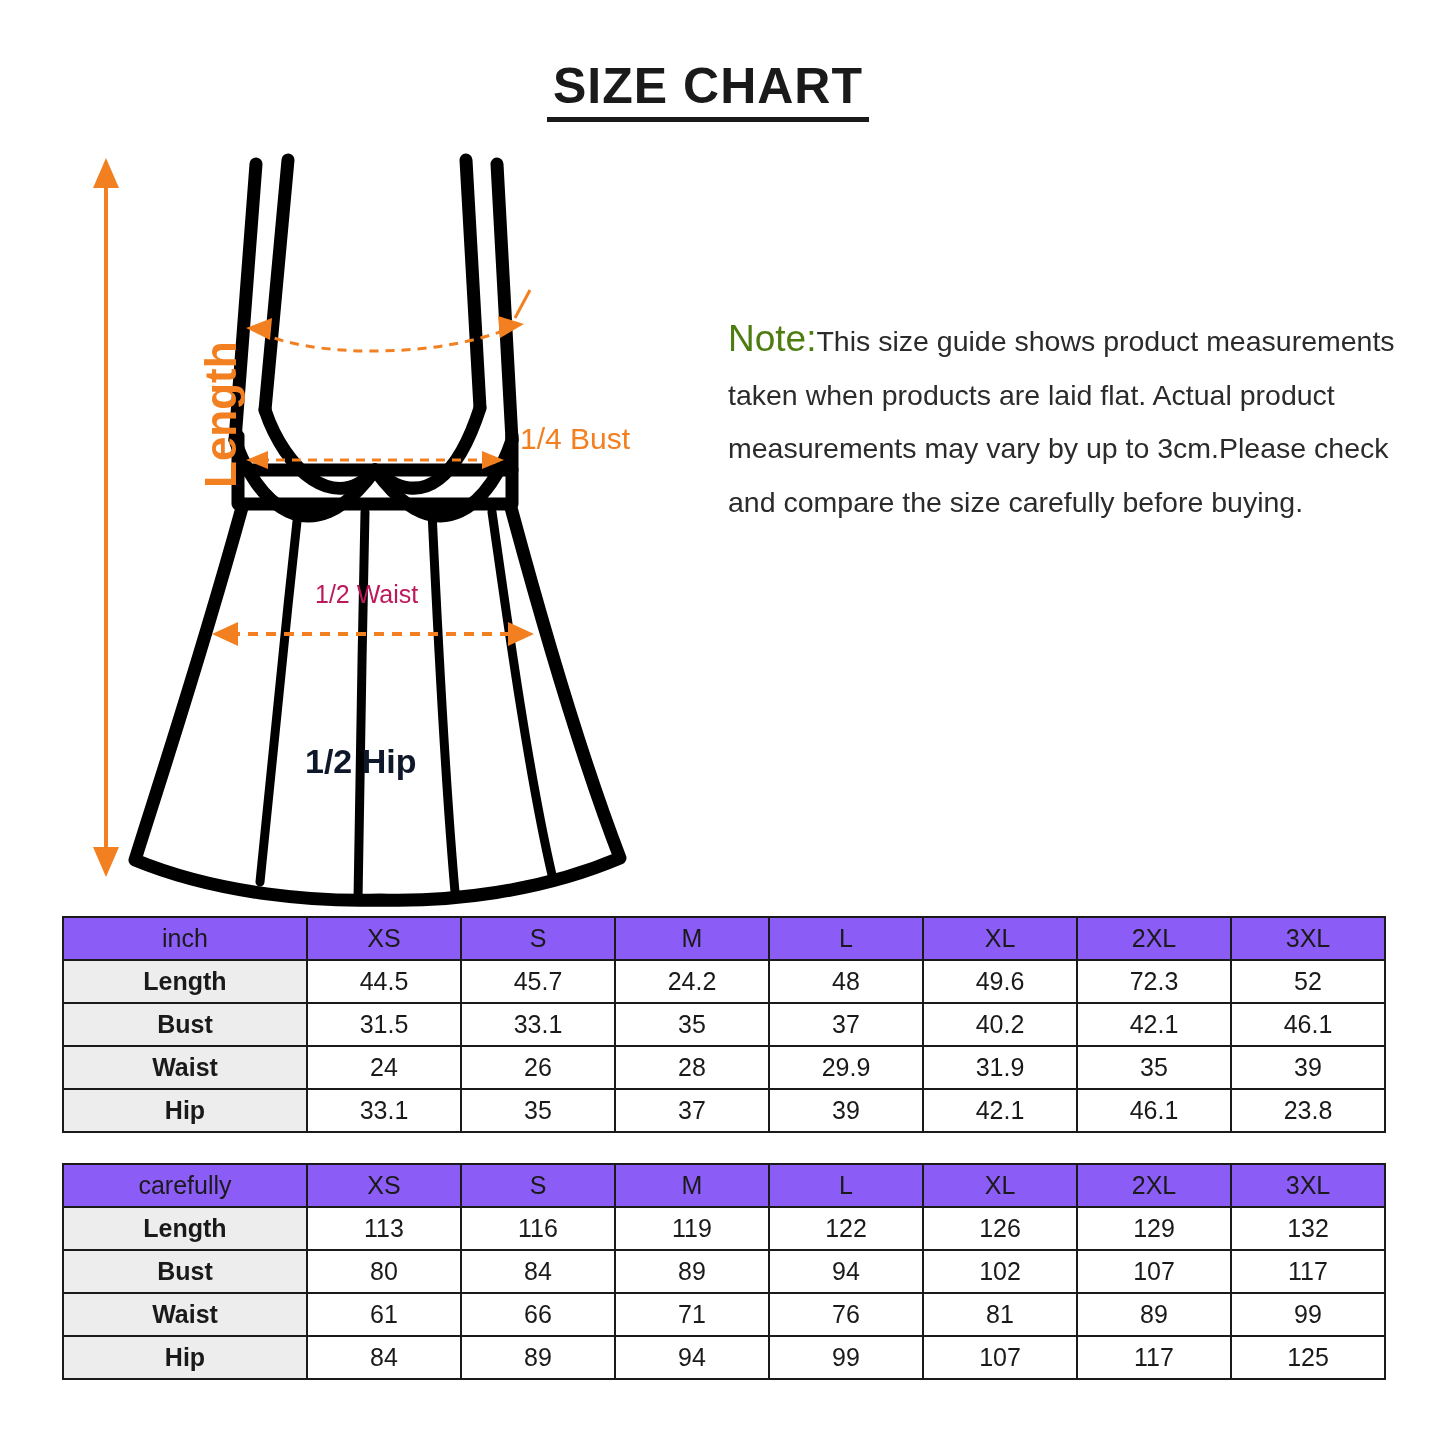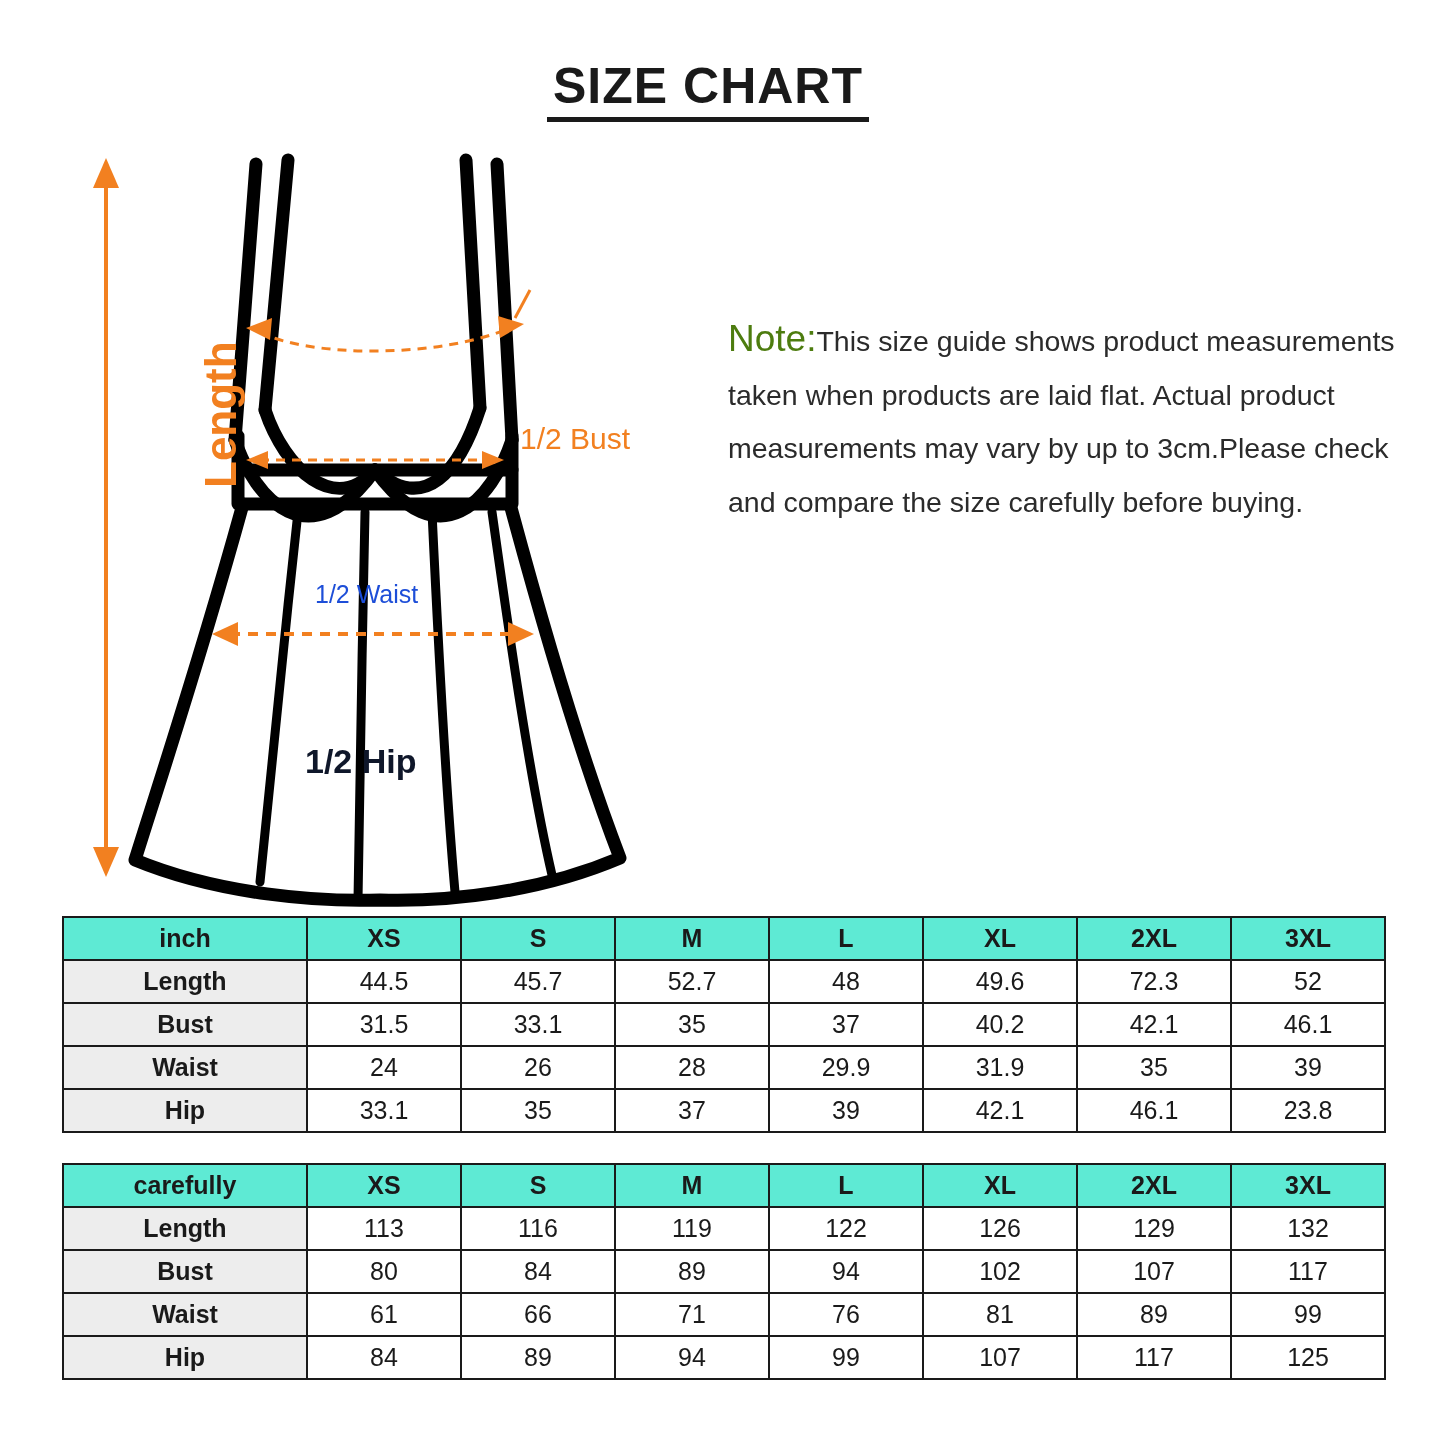--- a/index.html
+++ b/index.html
@@ -68,21 +68,21 @@
     top: 282px;
     font-size: 30px;
     font-weight: normal;
     color: #F28020;
   }
   .label-waist {
     left: 255px;
     top: 440px;
     font-size: 25px;
     font-weight: normal;
-    color: #1d4ed8;
+    color: #be185d;
   }
   .label-hip {
     left: 245px;
     top: 602px;
     font-size: 34px;
     color: #0f172a;
   }
 
   
   .note {
@@ -115,22 +115,22 @@
 
   table td, table th {
     border: 2px solid #1a1a1a;
     text-align: center;
     height: 41px;
     padding: 0;
     font-weight: normal;
     background: #ffffff;
   }
   table .hdr-row td {
-    background: #5eead4;
-    font-weight: bold;
+    background: #8b5cf6;
+    font-weight: normal;
   }
   table .rowlabel {
     background: #ededed;
     font-weight: bold;
   }
   col.c-label { width: 244px; }
   col.c-size  { width: 154px; }
 </style>
 </head>
 <body>
@@ -188,21 +188,21 @@
       <polygon points="444,320 422,311 422,329" fill="#F28020"></polygon>
 
       <g stroke="#F28020" stroke-width="4" stroke-dasharray="10,8">
         <line x1="170" y1="494" x2="455" y2="494"></line>
       </g>
       <polygon points="152,494 178,482 178,506" fill="#F28020"></polygon>
       <polygon points="474,494 448,482 448,506" fill="#F28020"></polygon>
     </svg>
 
     <div class="label label-length">Length</div>
-    <div class="label label-bust">1/2 Bust</div>
+    <div class="label label-bust">1/4 Bust</div>
     <div class="label label-waist">1/2 Waist</div>
     <div class="label label-hip">1/2 Hip</div>
   </div>
 
   <div class="note">
     <span class="note-word">Note:</span><span>This size guide shows product measurements taken when products are laid flat. Actual product measurements may vary by up to 3cm.Please check and compare the size carefully before buying.</span>
   </div>
 
   <table id="table-inch">
     <colgroup>
@@ -223,21 +223,21 @@
           <td>M</td>
           <td>L</td>
           <td>XL</td>
           <td>2XL</td>
           <td>3XL</td>
         </tr>
         <tr>
           <td class="rowlabel">Length</td>
           <td>44.5</td>
           <td>45.7</td>
-          <td>52.7</td>
+          <td>24.2</td>
           <td>48</td>
           <td>49.6</td>
           <td>72.3</td>
           <td>52</td>
         </tr>
         <tr>
           <td class="rowlabel">Bust</td>
           <td>31.5</td>
           <td>33.1</td>
           <td>35</td>

